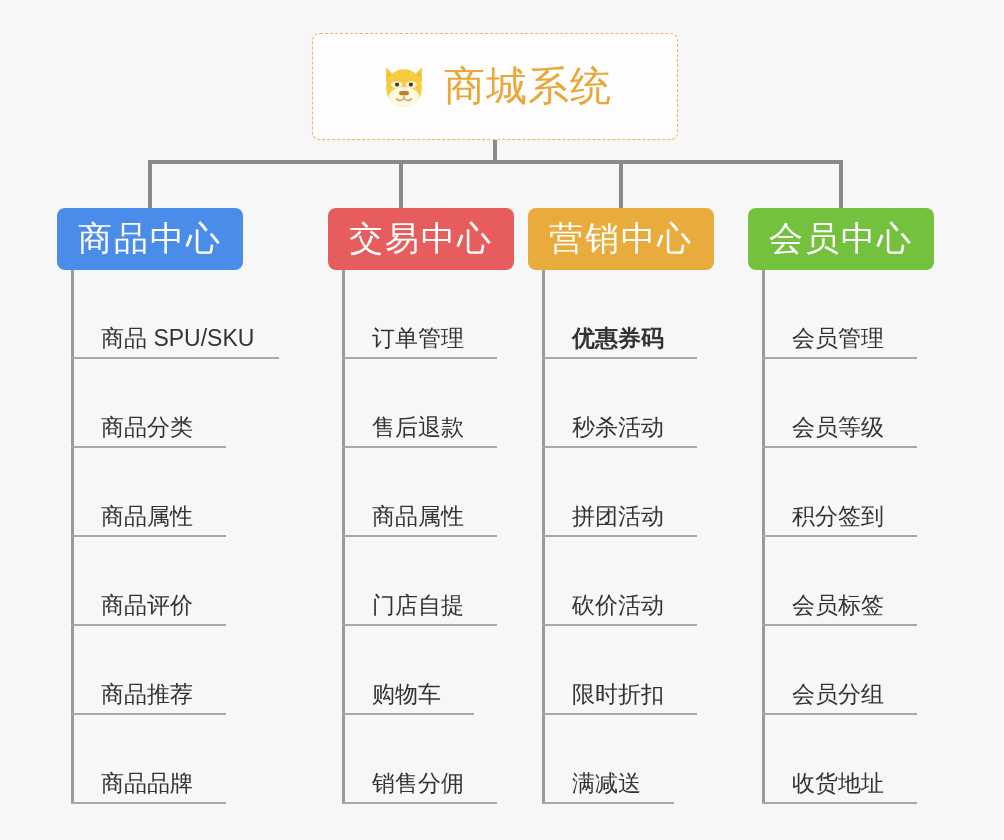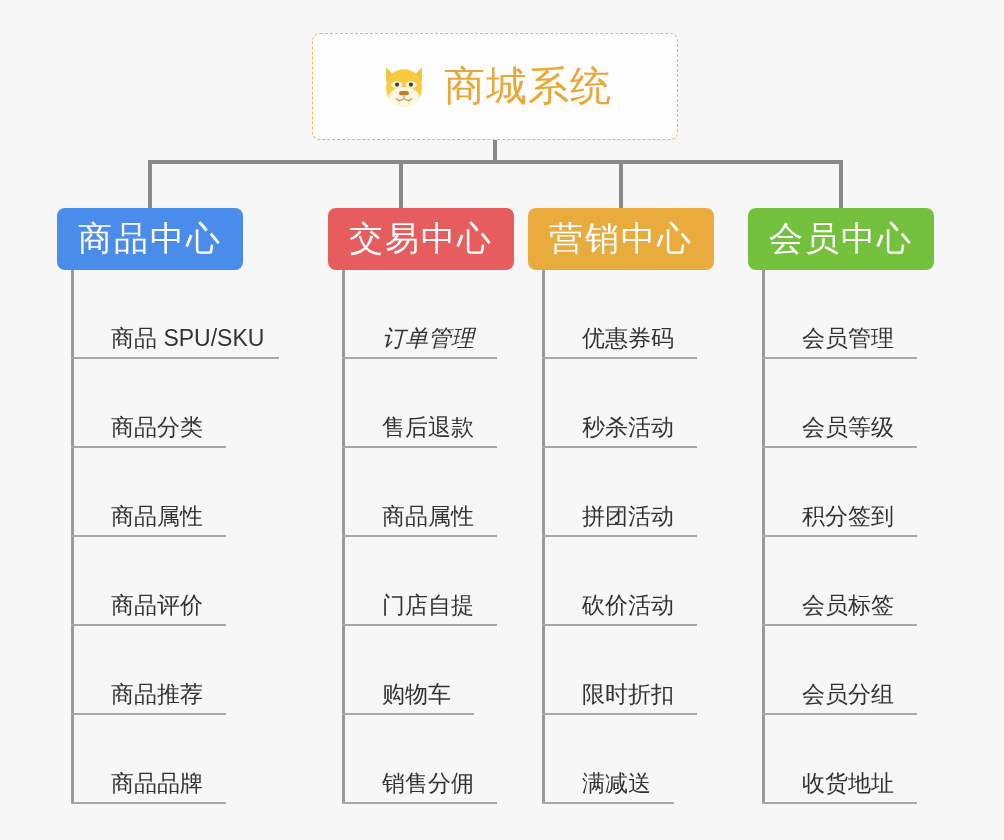--- a/index.html
+++ b/index.html
@@ -113,21 +113,21 @@
     height: 89px;
     box-sizing: border-box;
     display: flex;
     align-items: flex-end;
     border-bottom: 2px solid #a8a8a8;
   }
   .leaf-label {
     font-size: 23px;
     color: #333333;
     line-height: 1;
-    padding: 0 6px 7px 40px;
+    padding: 0 6px 7px 30px;
     white-space: nowrap;
   }
 </style>
 </head>
 <body>
 
 <div id="mindmap">
 
   <div class="root-node">
     <svg class="root-emoji" viewBox="0 0 64 64" aria-hidden="true">
@@ -182,21 +182,21 @@
             <span class="leaf-label">商品品牌</span>
           </div>
         </div>
       </div>
       <div class="column" style="left: 328px; width: 186px;">
         <div class="cat-header" style="background: rgb(231, 92, 92); width: 186px;">
           <span>交易中心</span>
         </div>
         <div class="leaf-list">
           <div class="spine" style="height: 534px;"></div>
-          <div class="leaf" style="width: 155px; font-style: italic;">
+          <div class="leaf" style="width: 155px;">
             <span class="leaf-label">订单管理</span>
           </div>
           <div class="leaf" style="width: 155px;">
             <span class="leaf-label">售后退款</span>
           </div>
           <div class="leaf" style="width: 155px;">
             <span class="leaf-label">商品属性</span>
           </div>
           <div class="leaf" style="width: 155px;">
             <span class="leaf-label">门店自提</span>
@@ -208,21 +208,21 @@
             <span class="leaf-label">销售分佣</span>
           </div>
         </div>
       </div>
       <div class="column" style="left: 528px; width: 186px;">
         <div class="cat-header" style="background: rgb(234, 171, 61); width: 186px;">
           <span>营销中心</span>
         </div>
         <div class="leaf-list">
           <div class="spine" style="height: 534px;"></div>
-          <div class="leaf" style="width: 155px;">
+          <div class="leaf" style="width: 155px; font-weight: bold;">
             <span class="leaf-label">优惠券码</span>
           </div>
           <div class="leaf" style="width: 155px;">
             <span class="leaf-label">秒杀活动</span>
           </div>
           <div class="leaf" style="width: 155px;">
             <span class="leaf-label">拼团活动</span>
           </div>
           <div class="leaf" style="width: 155px;">
             <span class="leaf-label">砍价活动</span>

